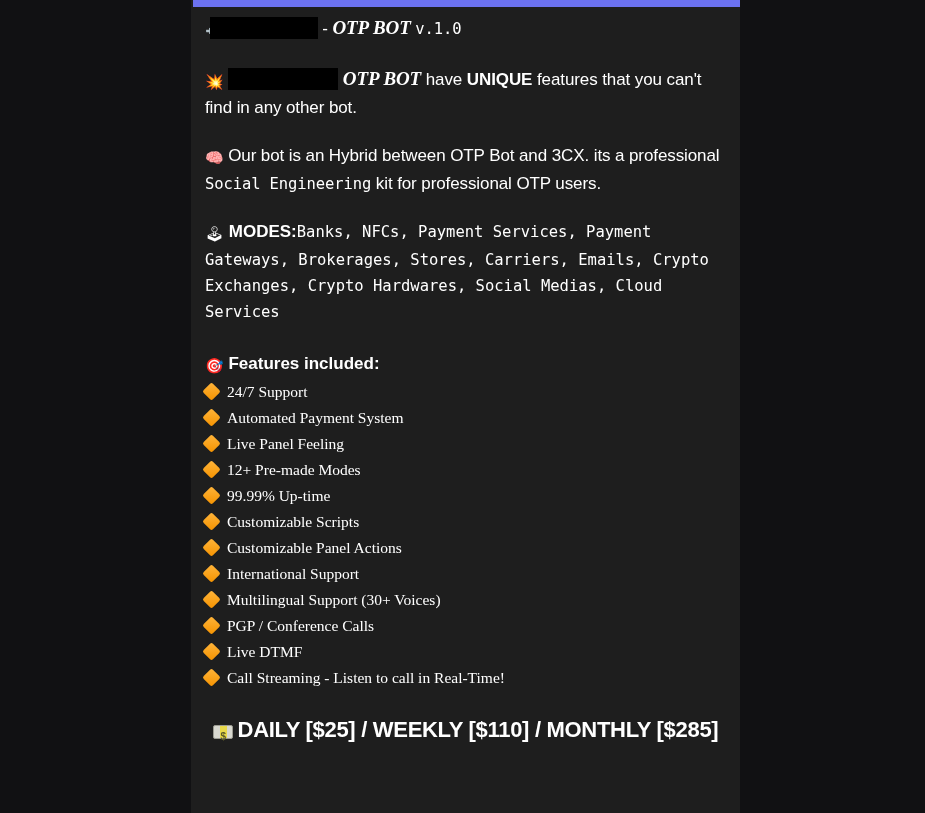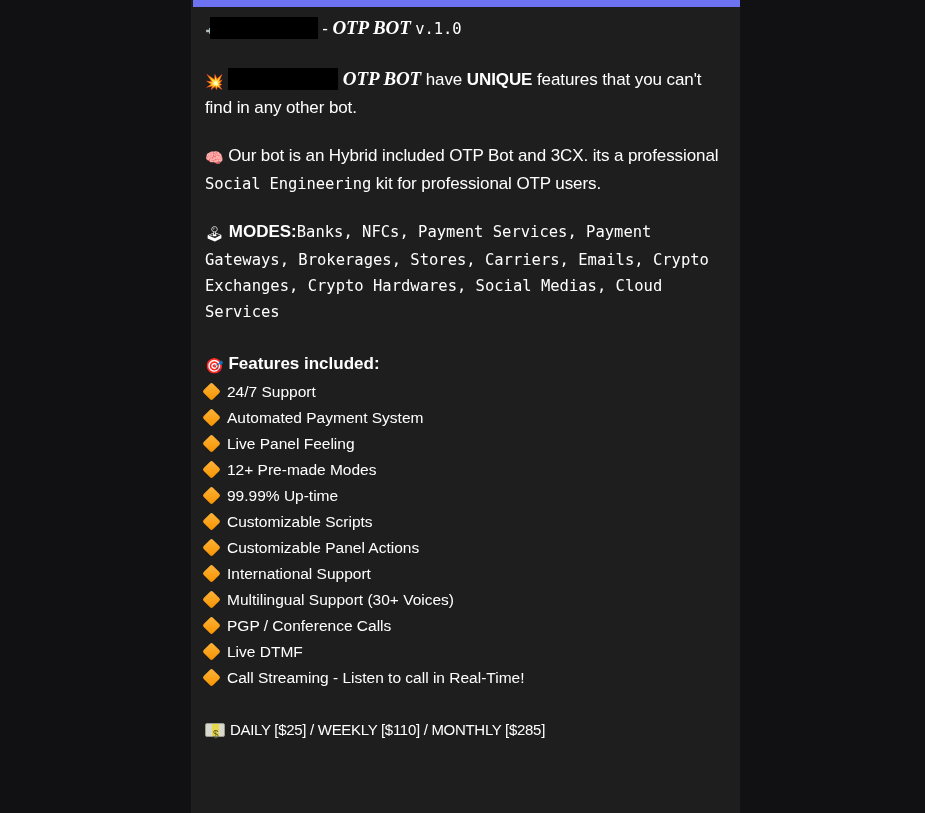--- a/index.html
+++ b/index.html
@@ -125,40 +125,41 @@
     font-weight: bold;
     line-height: 26px;
   }
   ul.features {
     list-style: none;
     margin: 0;
     padding: 0;
   }
   ul.features li {
     color: #ffffff;
-    font-family: Liberation Sans, sans-serif;
+    font-family: Liberation Serif, serif;
     font-size: 15.5px;
     line-height: 26px;
     white-space: nowrap;
   }
   .diamond {
     display: inline-block;
     width: 13px; height: 13px;
     background: linear-gradient(135deg, #ffb43a 0%, #f59300 100%);
     transform: rotate(45deg);
     border-radius: 2px;
     margin-right: 9px;
     vertical-align: -1px;
   }
   .price-line {
     color: #ffffff;
-    font-size: 15px;
-    font-weight: normal;
+    font-size: 22px;
+    font-weight: bold;
     line-height: 26px;
     letter-spacing: -0.3px;
+    text-align: center;
   }
   .money-icon {
     display: inline-block;
     width: 20px; height: 14px;
     background: #d8d8cf;
     border: 1px solid #9a9a90;
     border-radius: 2px;
     position: relative;
     vertical-align: -2px;
     margin-right: 5px;
@@ -206,21 +207,21 @@
       <div class="blk">
         <span class="boom">💥</span>
         <span class="redact r2"></span>
         <span class="bi">OTP BOT</span><span> have </span><span class="b">UNIQUE</span><span> features that you can't find in any other bot.</span>
       </div>
 
       <div class="spacer-md"></div>
 
       <div class="blk">
         <span class="brain">🧠</span>
-        <span>Our bot is an Hybrid included OTP Bot and 3CX. its a professional </span><span class="mono">Social Engineering</span><span> kit for professional OTP users.</span>
+        <span>Our bot is an Hybrid between OTP Bot and 3CX. its a professional </span><span class="mono">Social Engineering</span><span> kit for professional OTP users.</span>
       </div>
 
       <div class="spacer-md"></div>
 
       <div class="modes-line">
         <span class="joy">🕹</span>
         <span class="b">MODES:</span><span class="modes-body">Banks, NFCs, Payment Services, Payment Gateways, Brokerages, Stores, Carriers, Emails, Crypto Exchanges, Crypto Hardwares, Social Medias, Cloud Services</span>
       </div>
 
       <div class="spacer-lg"></div>

